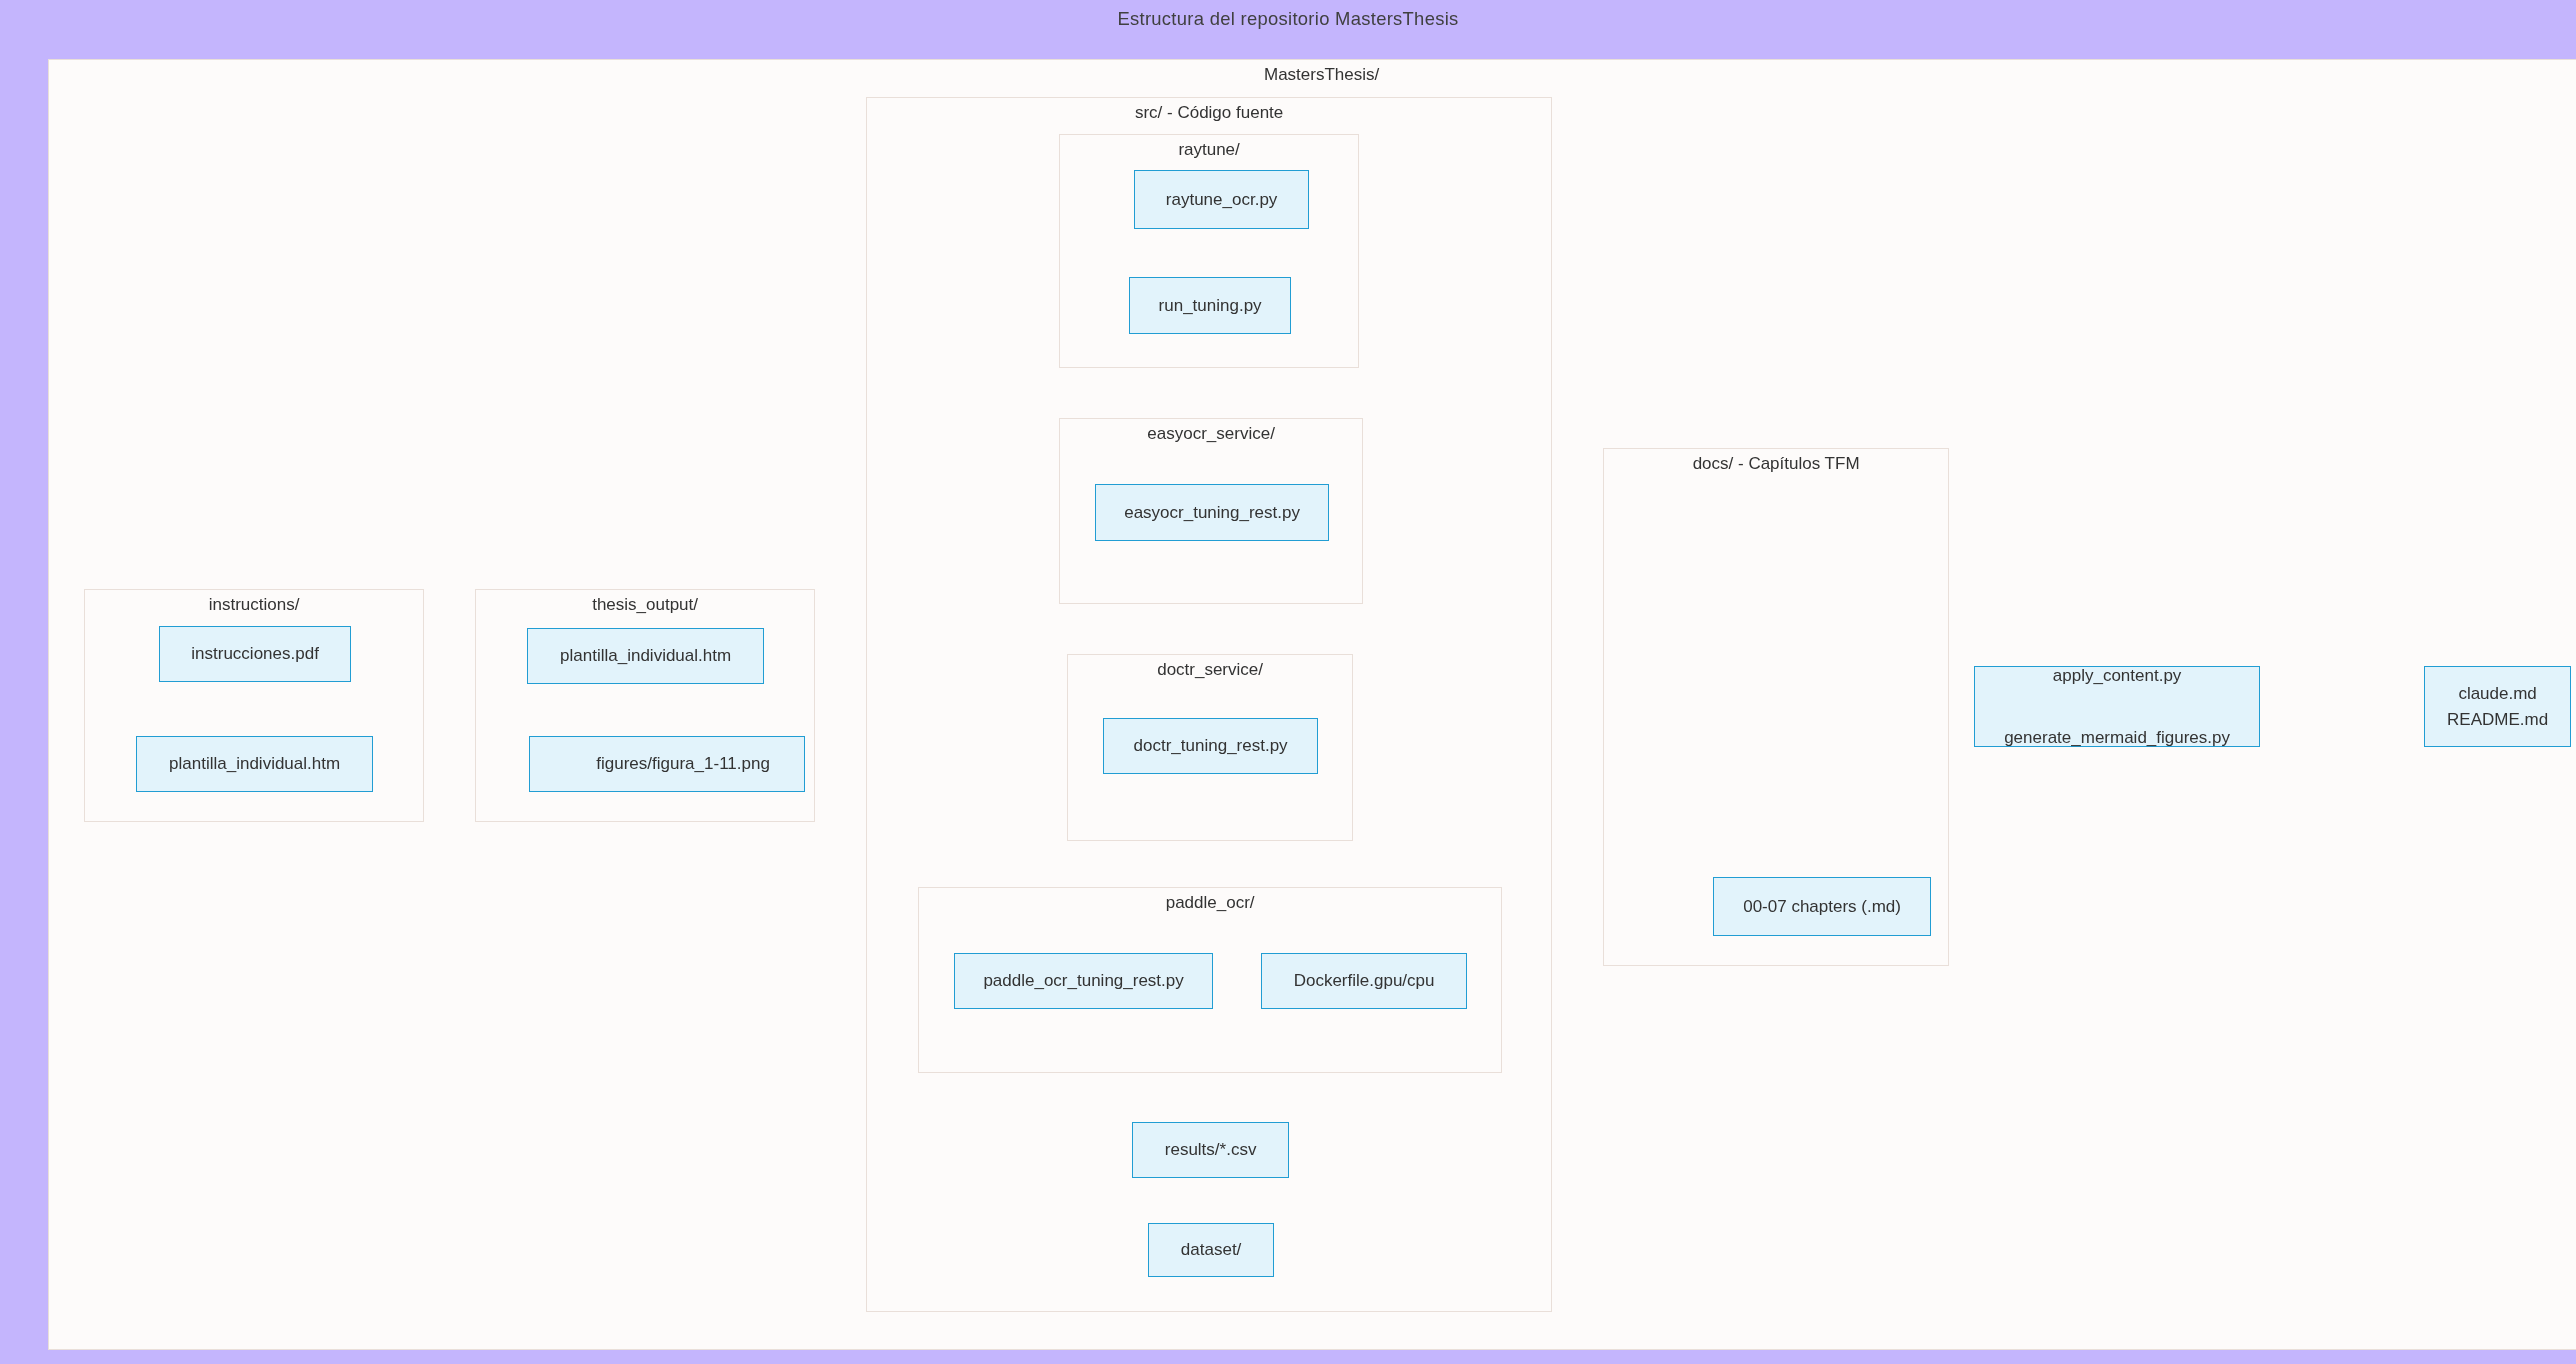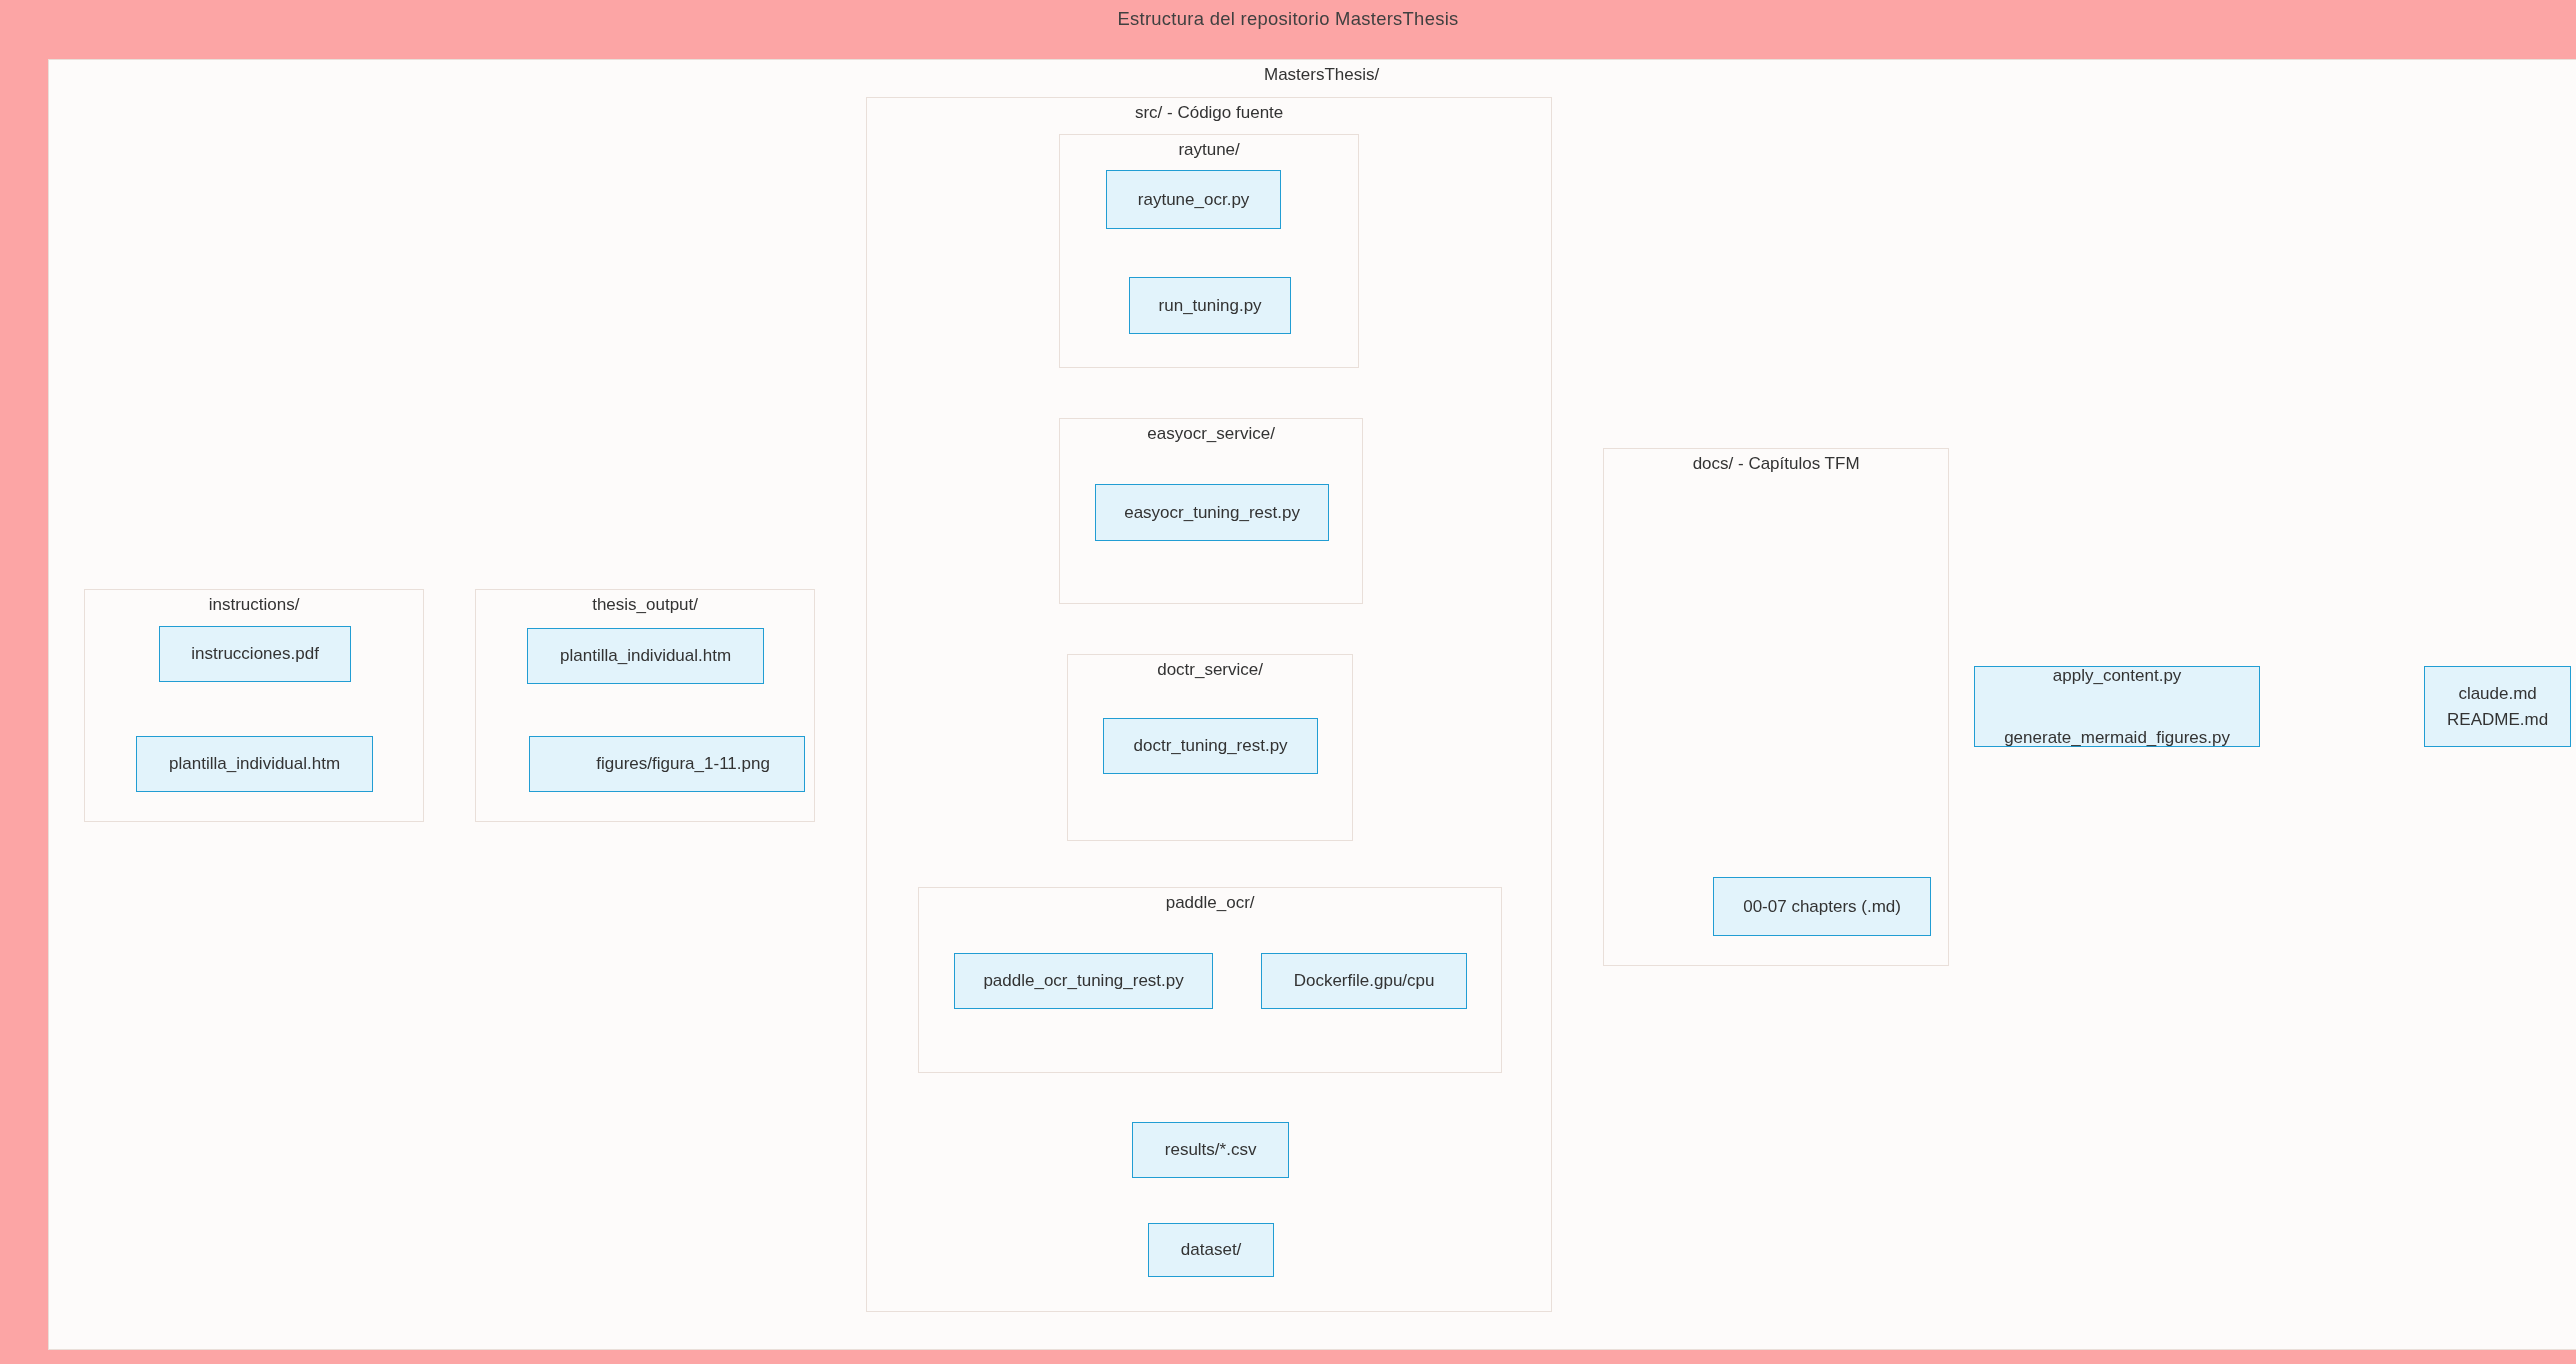--- a/index.html
+++ b/index.html
@@ -4,21 +4,21 @@
 <style>
   html, body {
     margin: 0;
     padding: 0;
     background: #ffffff;
   }
   .page {
     position: relative;
     width: 2576px;
     height: 1364px;
-    background: #fca5a5;
+    background: #c4b5fd;
     overflow: hidden;
     font-family: "Liberation Sans", "DejaVu Sans", sans-serif;
     color: #333333;
   }
   .title {
     position: absolute;
     left: 0;
     top: 7.6px;
     width: 100%;
     text-align: center;
@@ -62,21 +62,21 @@
   #c-src       { left: 817px; top: 37px;   width: 686px; height: 1215px; }
   #c-raytune   { left: 192px;  top: 36px;   width: 300px;  height: 234px; }
   #c-easyocr   { left: 192px;  top: 320px;  width: 304px;  height: 186px; }
   #c-doctr     { left: 200px;  top: 556px; width: 286px;  height: 187px; }
   #c-paddle    { left: 51px;   top: 789px; width: 584px; height: 186px; }
   #c-instructions { left: 35px;  top: 529px; width: 340px; height: 233px; }
   #c-thesis       { left: 426px; top: 529px; width: 340px; height: 233px; }
   #c-docs      { left: 1554px; top: 388px;  width: 346px;  height: 518px; }
   #c-metrics   { left: 51px;   top: 31px;   width: 325px;  height: 347px; }
   
-  #n-raytune-ocr { left: 46px; top: 35px;  width: 175px; height: 59px; }
+  #n-raytune-ocr { left: 74px; top: 35px;  width: 175px; height: 59px; }
   #n-run-tuning  { left: 69px; top: 142px; width: 162px; height: 57px; }
   #n-easyocr-rest { left: 35px; top: 65px; width: 234px; height: 57px; }
   #n-doctr-rest   { left: 35px; top: 63px; width: 215px; height: 56px; }
   #n-paddle-rest  { left: 35px; top: 65px; width: 259px; height: 56px; align-items: center; }
   #n-dockerfile   { left: 342px; top: 65px; width: 206px; height: 56px; }
   #n-results      { left: 265px; top: 1024px; width: 157px; height: 56px; }
   #n-dataset      { left: 281px; top: 1125px; width: 126px; height: 54px; }
   #n-instrucciones { left: 74px; top: 36px;  width: 192px; height: 56px; }
   #n-plantilla-1   { left: 51px;  top: 146px; width: 237px; height: 56px; }
   #n-plantilla-2   { left: 51px;  top: 38px;  width: 237px; height: 56px; }

